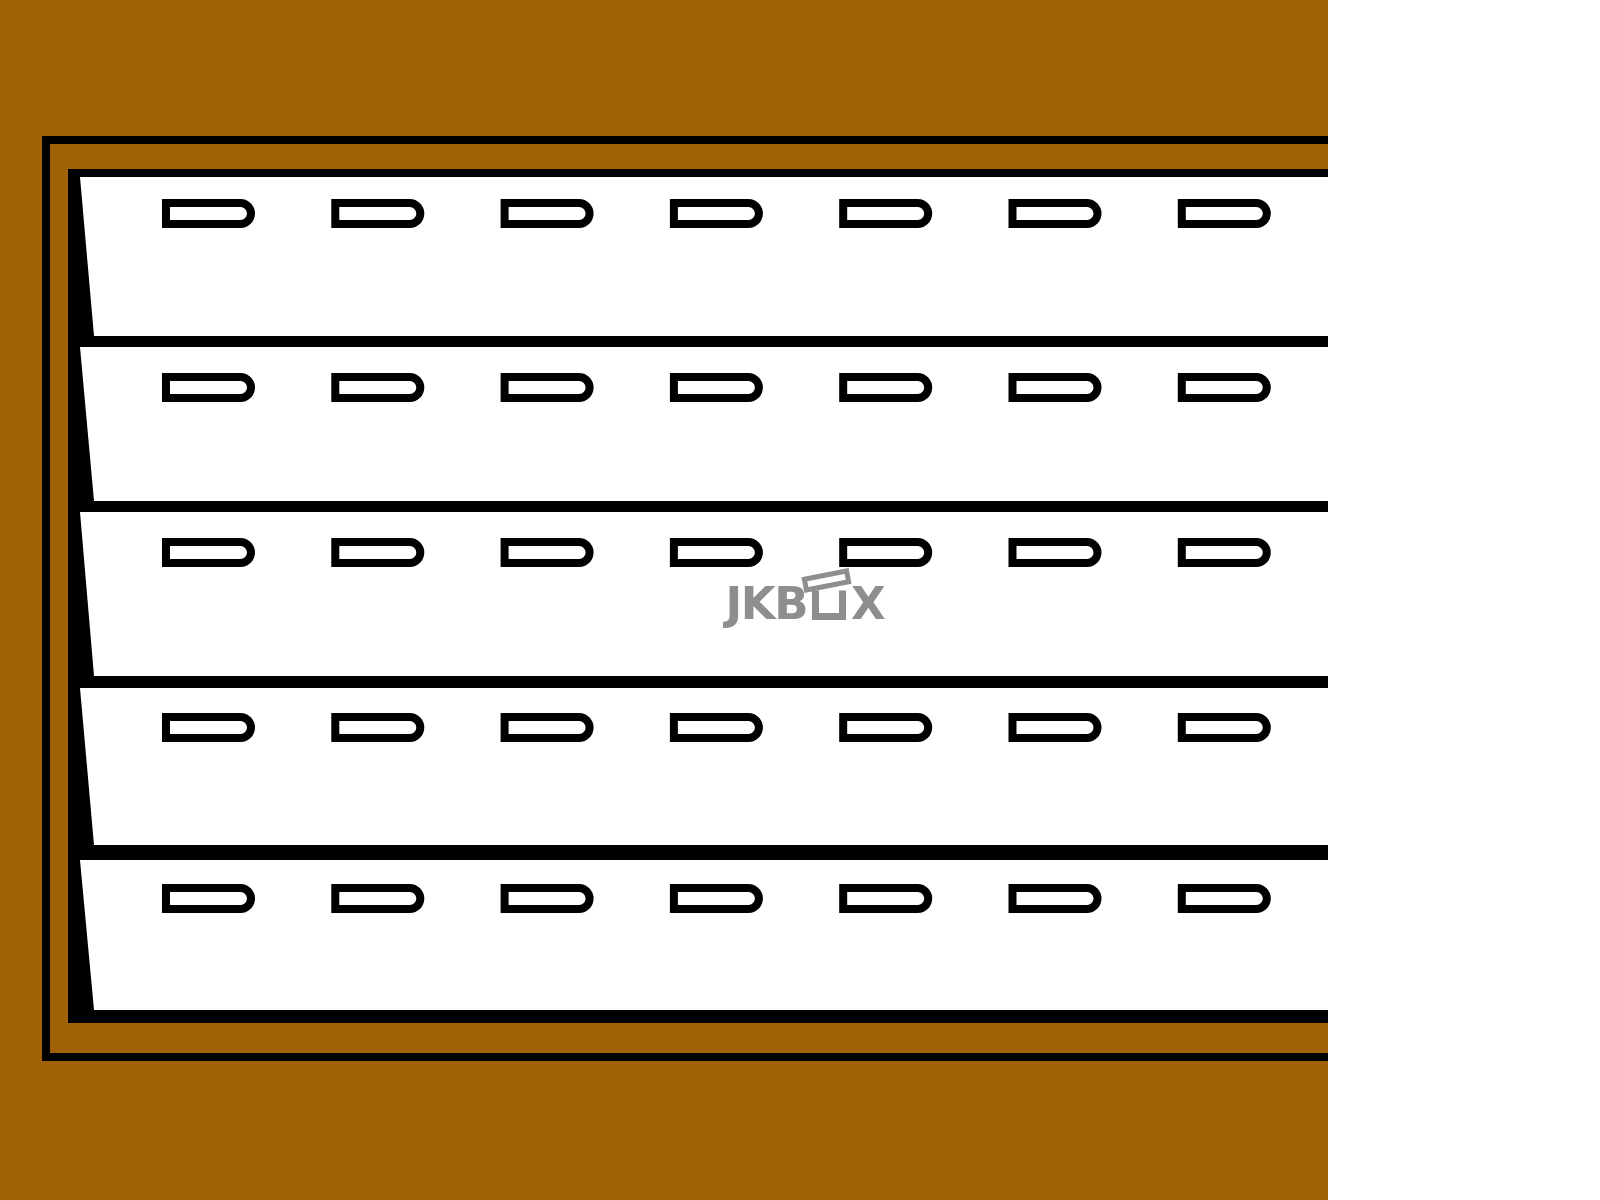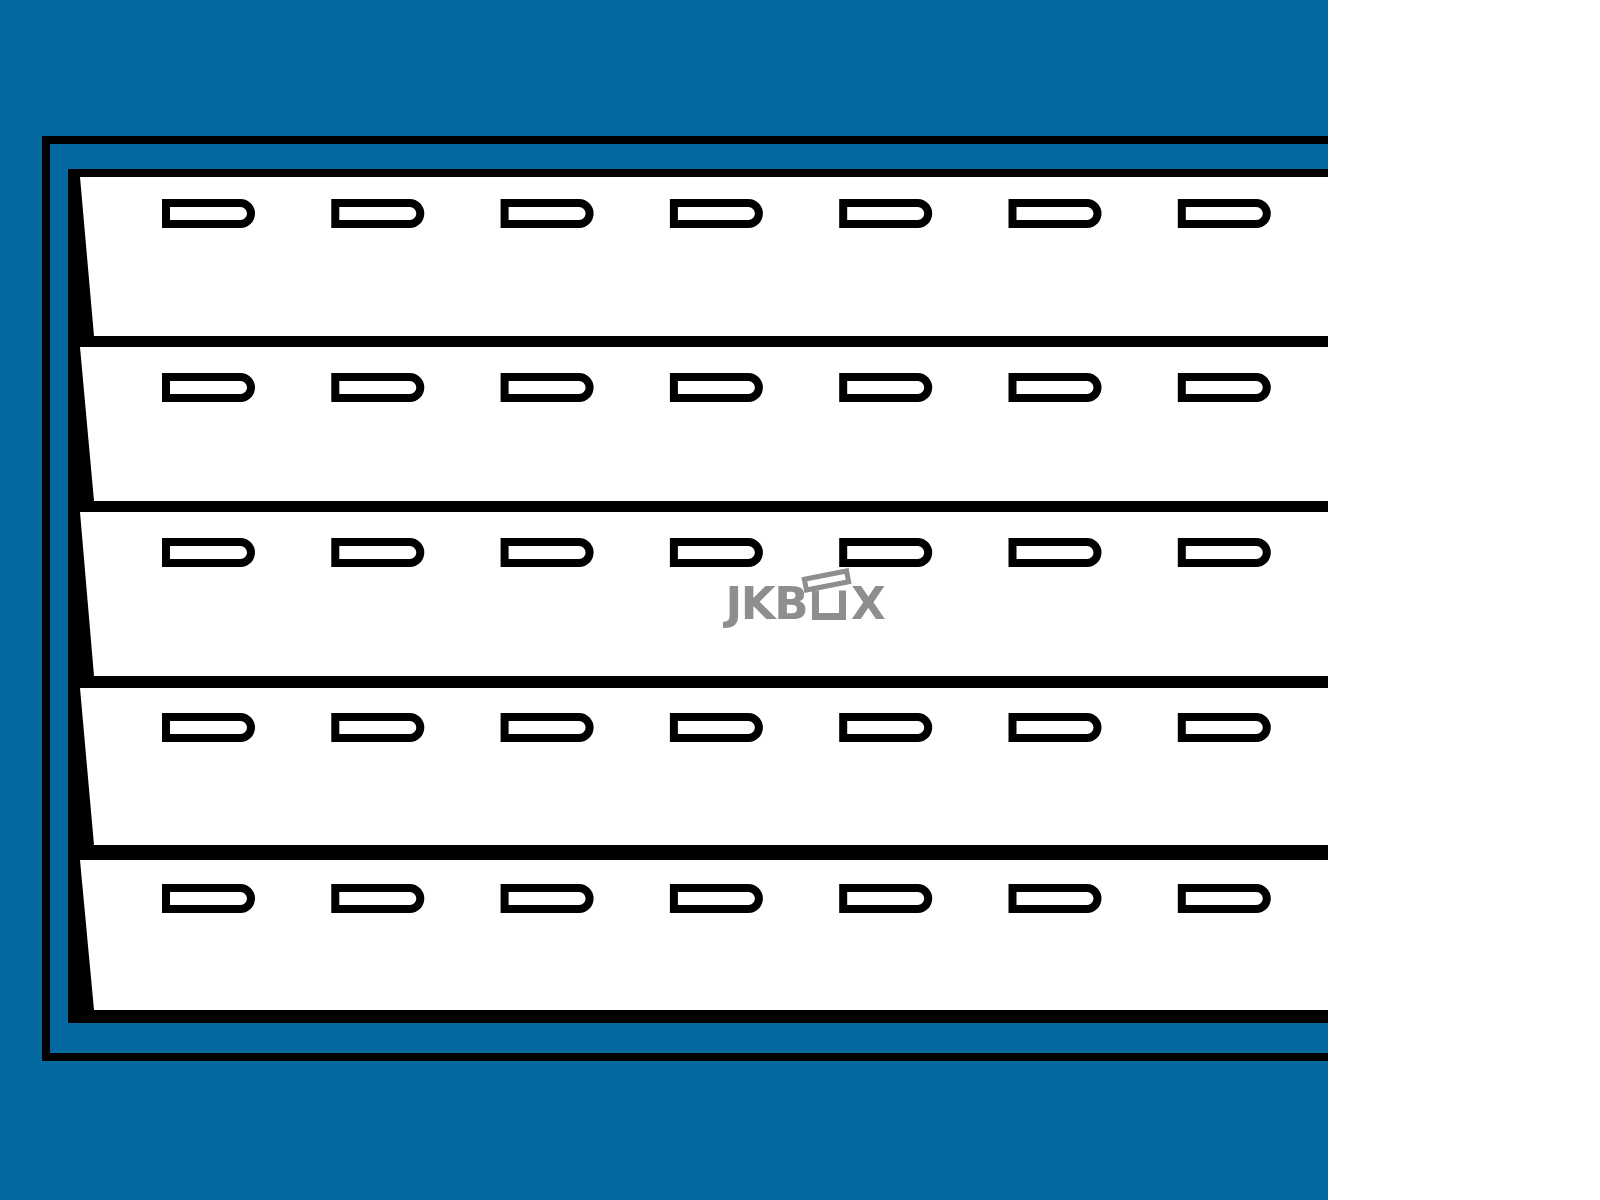--- a/index.html
+++ b/index.html
@@ -4,21 +4,21 @@
 <style>
   html, body {
     margin: 0;
     padding: 0;
     background: #ffffff;
   }
   .page {
     position: relative;
     width: 1328px;
     height: 1200px;
-    background: #0369a1;
+    background: #a16207;
     overflow: hidden;
   }
   svg { display: block; }
   .wm-text {
     font-family: "DejaVu Sans", "Liberation Sans", sans-serif;
     font-weight: bold;
     font-size: 45px;
     letter-spacing: -1.5px;
   }
 </style>

